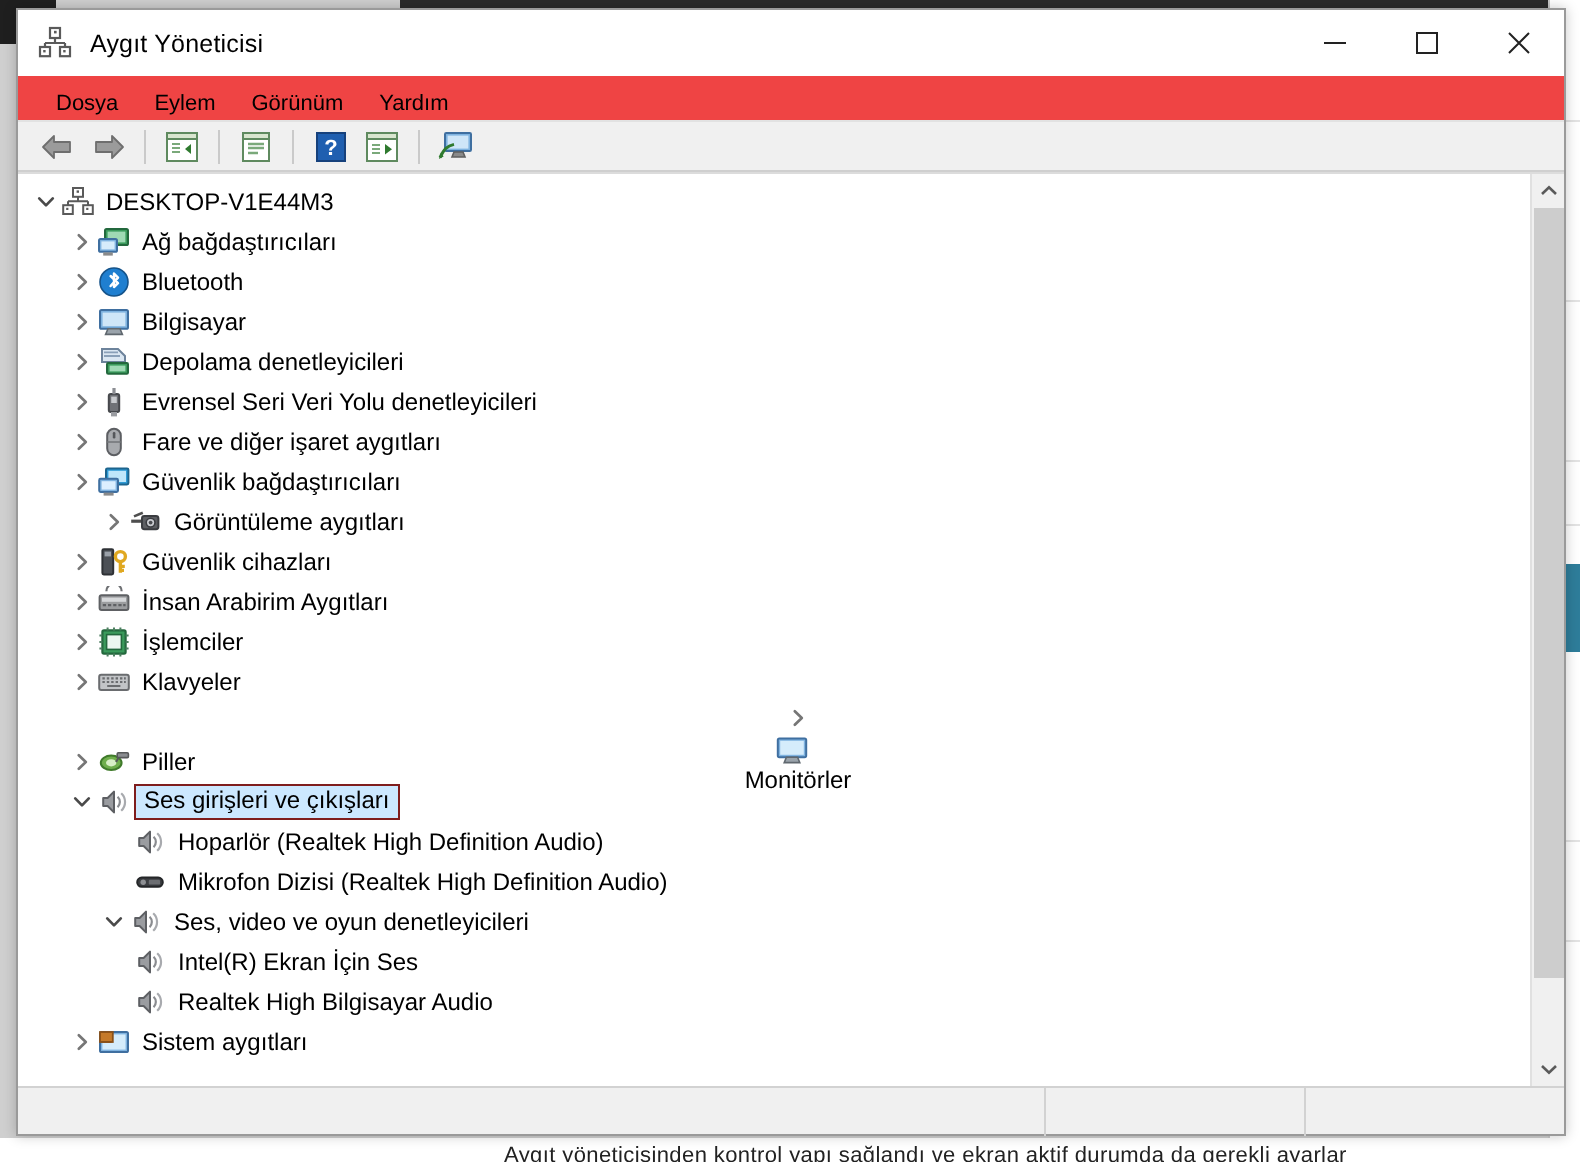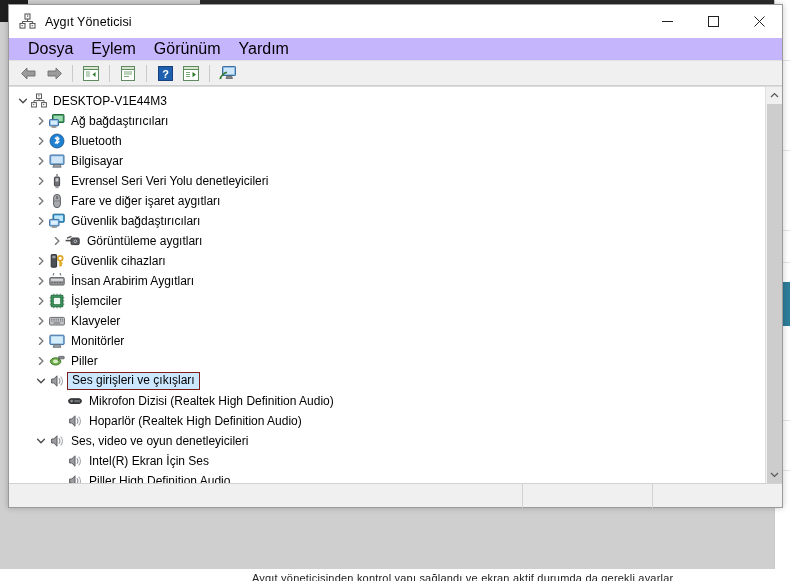--- a/index.html
+++ b/index.html
@@ -40,21 +40,21 @@
   }
   #bg-bottom-text {
     position: absolute; left: 252px; bottom: -3px;
     font-size: 11px; color: #222; white-space: nowrap;
     letter-spacing: .2px;
   }
 
   
   #window {
     position: absolute; left: 8px; top: 4px;
-    width: 775px; height: 504px;
+    width: 775px; height: 564px;
     background: #ffffff;
     border: 1px solid #9a9a9a;
     box-shadow: 0 0 6px rgba(0,0,0,.22);
     display: flex; flex-direction: column;
   }
   
   #titlebar {
     height: 33px; flex: 0 0 33px;
     background: #ffffff;
     display: flex; align-items: center;
@@ -70,24 +70,24 @@
   .wbtn {
     width: 46px; height: 32px;
     display: flex; align-items: center; justify-content: center;
     cursor: default;
   }
   #win-controls { position: absolute; right: 0; top: 0; display: flex; }
 
   
   #menubar {
     height: 22px; flex: 0 0 22px;
-    display: flex; align-items: center;
+    display: flex; align-items: flex-end;
     padding-left: 10px;
-    background: #c4b5fd;
-    font-size: 16px;
+    background: #ef4444;
+    font-size: 11px;
   }
   .menu-item {
     padding: 2px 9px; color: #000; cursor: default; border-radius: 1px;
   }
 
   
   #toolbar {
     height: 26px; flex: 0 0 26px;
     display: flex; align-items: center;
     padding-left: 6px;
@@ -357,20 +357,34 @@
               </svg></span>
             <span class="rowlabel">Bilgisayar</span>
           </div>
           <div class="row" style="padding-left: 24px;">
             <span class="chev">
               <svg width="10" height="10" viewBox="0 0 10 10">
                 <path d="M3.4 1.6 L6.9 5 L3.4 8.4" stroke="#767676" stroke-width="1.35" fill="none" stroke-linecap="round" stroke-linejoin="round"></path>
               </svg>
             </span>
             <span class="icn"><svg width="16" height="16" viewBox="0 0 16 16">
+                <path d="M2 1.5 H10 L13.5 5 V8 H2 Z" fill="#dbe7f2" stroke="#6d839b" stroke-width="1"></path>
+                <path d="M3 3.2 L10 3.2 M3 5 L11 5" stroke="#8aa0b8" stroke-width="0.9"></path>
+                <rect x="4.5" y="8.5" width="10.5" height="5.4" rx="0.6" fill="#3b9b5c" stroke="#23683d" stroke-width="1"></rect>
+                <rect x="5.8" y="9.8" width="7.9" height="2.9" fill="#9fd9b4"></rect>
+              </svg></span>
+            <span class="rowlabel">Depolama denetleyicileri</span>
+          </div>
+          <div class="row" style="padding-left: 24px;">
+            <span class="chev">
+              <svg width="10" height="10" viewBox="0 0 10 10">
+                <path d="M3.4 1.6 L6.9 5 L3.4 8.4" stroke="#767676" stroke-width="1.35" fill="none" stroke-linecap="round" stroke-linejoin="round"></path>
+              </svg>
+            </span>
+            <span class="icn"><svg width="16" height="16" viewBox="0 0 16 16">
                 <rect x="5.4" y="4" width="5.2" height="9" rx="1" fill="#6f7176" stroke="#46484c" stroke-width="1"></rect>
                 <rect x="6.6" y="5.3" width="2.8" height="3.2" fill="#c8cace"></rect>
                 <rect x="7.2" y="1" width="1.6" height="3.1" fill="#8c8e93"></rect>
                 <rect x="6.5" y="13" width="3" height="2.2" fill="#9a9ca1"></rect>
               </svg></span>
             <span class="rowlabel">Evrensel Seri Veri Yolu denetleyicileri</span>
           </div>
           <div class="row" style="padding-left: 24px;">
             <span class="chev">
               <svg width="10" height="10" viewBox="0 0 10 10">
@@ -460,21 +474,21 @@
               <svg width="10" height="10" viewBox="0 0 10 10">
                 <path d="M3.4 1.6 L6.9 5 L3.4 8.4" stroke="#767676" stroke-width="1.35" fill="none" stroke-linecap="round" stroke-linejoin="round"></path>
               </svg>
             </span>
             <span class="icn"><svg width="16" height="16" viewBox="0 0 16 16">
                 <rect x="0.6" y="4.4" width="14.8" height="7.6" rx="1" fill="#c2c4c7" stroke="#6a6c6f" stroke-width="1"></rect>
                 <path d="M2.2 6.2 H3.4 M4.4 6.2 H5.6 M6.6 6.2 H7.8 M8.8 6.2 H10 M11 6.2 H12.2 M13 6.2 H13.9 M2.2 8 H3.4 M4.4 8 H5.6 M6.6 8 H7.8 M8.8 8 H10 M11 8 H12.2 M13 8 H13.9 M4.6 10 H11.2" stroke="#6a6c6f" stroke-width="1.1"></path>
               </svg></span>
             <span class="rowlabel">Klavyeler</span>
           </div>
-          <div class="row" style="padding-left: 24px;">
+          <div class="row" style="padding-left: 24px; flex-direction: column;">
             <span class="chev">
               <svg width="10" height="10" viewBox="0 0 10 10">
                 <path d="M3.4 1.6 L6.9 5 L3.4 8.4" stroke="#767676" stroke-width="1.35" fill="none" stroke-linecap="round" stroke-linejoin="round"></path>
               </svg>
             </span>
             <span class="icn"><svg width="16" height="16" viewBox="0 0 16 16">
                 <rect x="0.9" y="2.2" width="14.2" height="9.4" rx="0.8" fill="#7fb3e0" stroke="#3f6fa0" stroke-width="1"></rect>
                 <rect x="2.1" y="3.4" width="11.8" height="7" fill="#d5ecfb"></rect>
                 <path d="M5.2 11.6 H10.8 L11.9 14.3 H4.1 Z" fill="#9aa3ab" stroke="#60686f" stroke-width="0.8"></path>
               </svg></span>
@@ -503,65 +517,65 @@
             <span class="icn"><svg width="16" height="16" viewBox="0 0 16 16">
                 <path d="M2.6 6 H4.8 L8 2.8 V13.2 L4.8 10 H2.6 Z" fill="#9a9ca0" stroke="#5d5f63" stroke-width="1" stroke-linejoin="round"></path>
                 <path d="M9.8 5.4 A3.6 3.6 0 0 1 9.8 10.6" stroke="#8a8c90" stroke-width="1.1" fill="none"></path>
                 <path d="M11.6 3.6 A6 6 0 0 1 11.6 12.4" stroke="#a8aaae" stroke-width="1.1" fill="none"></path>
               </svg></span>
             <span class="rowlabel">Ses girişleri ve çıkışları</span>
           </div>
           <div class="row" style="padding-left: 42px;">
             <span class="chev"></span>
             <span class="icn"><svg width="16" height="16" viewBox="0 0 16 16">
+                <path d="M2.6 6 H4.8 L8 2.8 V13.2 L4.8 10 H2.6 Z" fill="#9a9ca0" stroke="#5d5f63" stroke-width="1" stroke-linejoin="round"></path>
+                <path d="M9.8 5.4 A3.6 3.6 0 0 1 9.8 10.6" stroke="#8a8c90" stroke-width="1.1" fill="none"></path>
+                <path d="M11.6 3.6 A6 6 0 0 1 11.6 12.4" stroke="#a8aaae" stroke-width="1.1" fill="none"></path>
+              </svg></span>
+            <span class="rowlabel">Hoparlör (Realtek High Definition Audio)</span>
+          </div>
+          <div class="row" style="padding-left: 42px;">
+            <span class="chev"></span>
+            <span class="icn"><svg width="16" height="16" viewBox="0 0 16 16">
                 <rect x="1.6" y="5.8" width="12.8" height="4.6" rx="2.3" fill="#3d3f43" stroke="#242628" stroke-width="1"></rect>
                 <circle cx="4.6" cy="8.1" r="1.35" fill="#8e9094"></circle>
                 <rect x="7.4" y="6.9" width="5.6" height="2.4" rx="0.6" fill="#6c6e72"></rect>
               </svg></span>
             <span class="rowlabel">Mikrofon Dizisi (Realtek High Definition Audio)</span>
           </div>
-          <div class="row" style="padding-left: 42px;">
-            <span class="chev"></span>
+          <div class="row" style="padding-left: 40px;">
+            <span class="chev">
+              <svg width="10" height="10" viewBox="0 0 10 10">
+                <path d="M1.6 3.2 L5 6.7 L8.4 3.2" stroke="#4a4a4a" stroke-width="1.35" fill="none" stroke-linecap="round" stroke-linejoin="round"></path>
+              </svg>
+            </span>
             <span class="icn"><svg width="16" height="16" viewBox="0 0 16 16">
                 <path d="M2.6 6 H4.8 L8 2.8 V13.2 L4.8 10 H2.6 Z" fill="#9a9ca0" stroke="#5d5f63" stroke-width="1" stroke-linejoin="round"></path>
                 <path d="M9.8 5.4 A3.6 3.6 0 0 1 9.8 10.6" stroke="#8a8c90" stroke-width="1.1" fill="none"></path>
                 <path d="M11.6 3.6 A6 6 0 0 1 11.6 12.4" stroke="#a8aaae" stroke-width="1.1" fill="none"></path>
               </svg></span>
-            <span class="rowlabel">Hoparlör (Realtek High Definition Audio)</span>
-          </div>
-          <div class="row" style="padding-left: 24px;">
-            <span class="chev">
-              <svg width="10" height="10" viewBox="0 0 10 10">
-                <path d="M1.6 3.2 L5 6.7 L8.4 3.2" stroke="#4a4a4a" stroke-width="1.35" fill="none" stroke-linecap="round" stroke-linejoin="round"></path>
-              </svg>
-            </span>
+            <span class="rowlabel">Ses, video ve oyun denetleyicileri</span>
+          </div>
+          <div class="row" style="padding-left: 42px;">
+            <span class="chev"></span>
             <span class="icn"><svg width="16" height="16" viewBox="0 0 16 16">
                 <path d="M2.6 6 H4.8 L8 2.8 V13.2 L4.8 10 H2.6 Z" fill="#9a9ca0" stroke="#5d5f63" stroke-width="1" stroke-linejoin="round"></path>
                 <path d="M9.8 5.4 A3.6 3.6 0 0 1 9.8 10.6" stroke="#8a8c90" stroke-width="1.1" fill="none"></path>
                 <path d="M11.6 3.6 A6 6 0 0 1 11.6 12.4" stroke="#a8aaae" stroke-width="1.1" fill="none"></path>
               </svg></span>
-            <span class="rowlabel">Ses, video ve oyun denetleyicileri</span>
+            <span class="rowlabel">Intel(R) Ekran İçin Ses</span>
           </div>
           <div class="row" style="padding-left: 42px;">
             <span class="chev"></span>
             <span class="icn"><svg width="16" height="16" viewBox="0 0 16 16">
                 <path d="M2.6 6 H4.8 L8 2.8 V13.2 L4.8 10 H2.6 Z" fill="#9a9ca0" stroke="#5d5f63" stroke-width="1" stroke-linejoin="round"></path>
                 <path d="M9.8 5.4 A3.6 3.6 0 0 1 9.8 10.6" stroke="#8a8c90" stroke-width="1.1" fill="none"></path>
                 <path d="M11.6 3.6 A6 6 0 0 1 11.6 12.4" stroke="#a8aaae" stroke-width="1.1" fill="none"></path>
               </svg></span>
-            <span class="rowlabel">Intel(R) Ekran İçin Ses</span>
-          </div>
-          <div class="row" style="padding-left: 42px;">
-            <span class="chev"></span>
-            <span class="icn"><svg width="16" height="16" viewBox="0 0 16 16">
-                <path d="M2.6 6 H4.8 L8 2.8 V13.2 L4.8 10 H2.6 Z" fill="#9a9ca0" stroke="#5d5f63" stroke-width="1" stroke-linejoin="round"></path>
-                <path d="M9.8 5.4 A3.6 3.6 0 0 1 9.8 10.6" stroke="#8a8c90" stroke-width="1.1" fill="none"></path>
-                <path d="M11.6 3.6 A6 6 0 0 1 11.6 12.4" stroke="#a8aaae" stroke-width="1.1" fill="none"></path>
-              </svg></span>
-            <span class="rowlabel">Piller High Definition Audio</span>
+            <span class="rowlabel">Realtek High Bilgisayar Audio</span>
           </div>
           <div class="row" style="padding-left: 24px;">
             <span class="chev">
               <svg width="10" height="10" viewBox="0 0 10 10">
                 <path d="M3.4 1.6 L6.9 5 L3.4 8.4" stroke="#767676" stroke-width="1.35" fill="none" stroke-linecap="round" stroke-linejoin="round"></path>
               </svg>
             </span>
             <span class="icn"><svg width="16" height="16" viewBox="0 0 16 16">
                 <rect x="1" y="3" width="14" height="10" rx="0.8" fill="#7fb3e0" stroke="#3f6fa0" stroke-width="1"></rect>
                 <rect x="2.2" y="4.2" width="11.6" height="7.6" fill="#d5ecfb"></rect>

